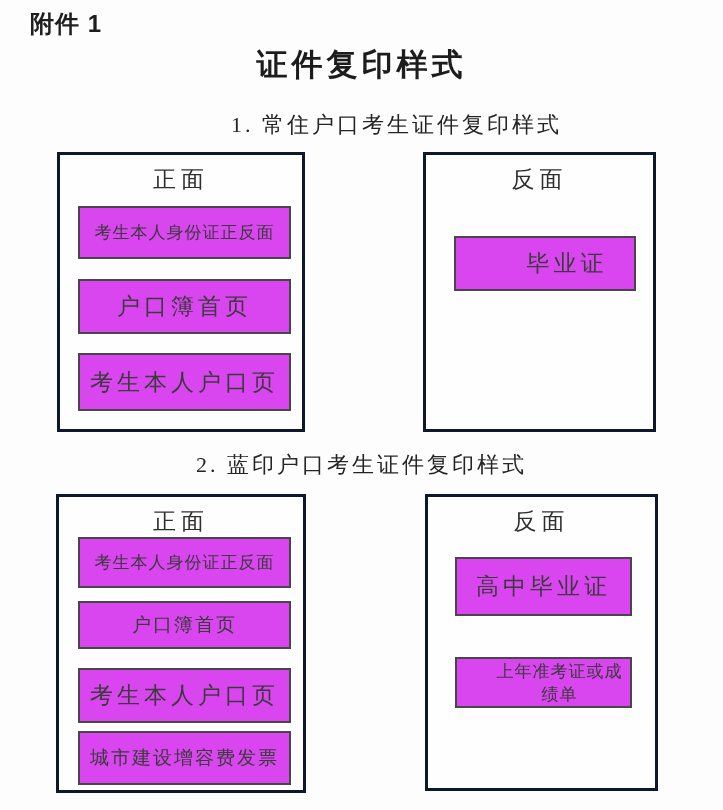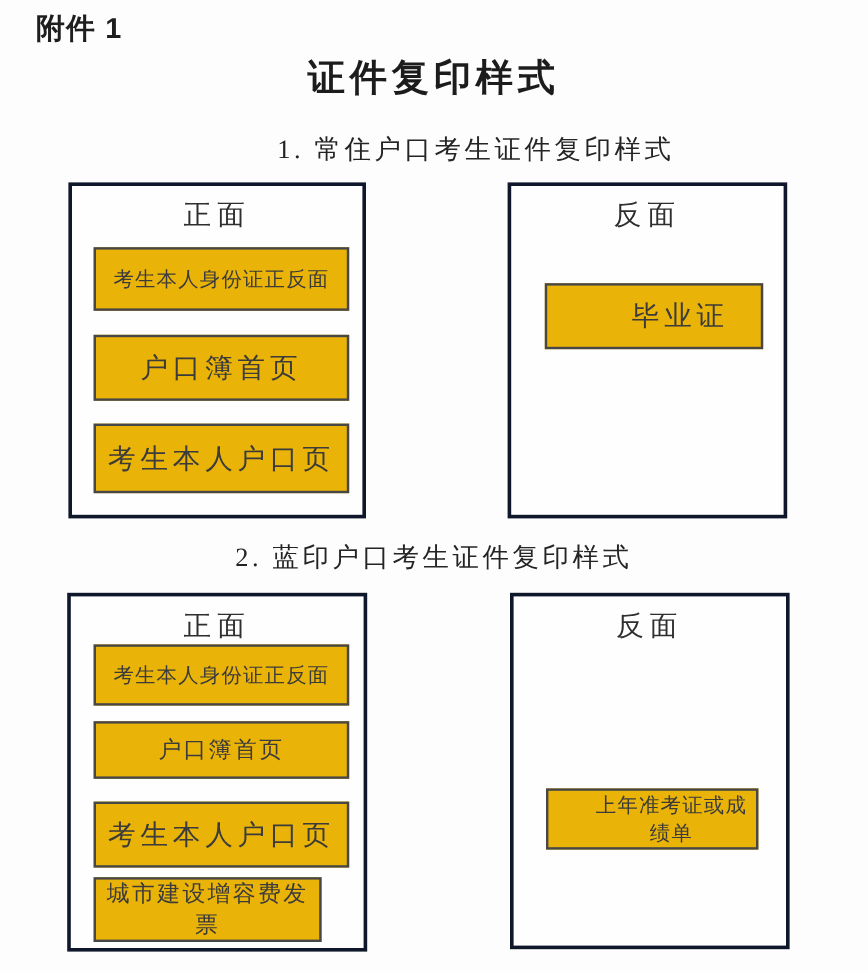--- a/index.html
+++ b/index.html
@@ -73,42 +73,42 @@
     font-size: 23px;
     letter-spacing: 5px;
     color: #2e2e2e;
   }
 
   
   .item-box {
     position: absolute;
     box-sizing: border-box;
     border: 2px solid #474747;
-    background: #eab308;
+    background: #d946ef;
     display: flex;
     align-items: center;
     justify-content: center;
     text-align: center;
     color: #3b3b3b;
   }
   .fs-sm { font-size: 17px; letter-spacing: 1px; }
   .fs-md { font-size: 19px; letter-spacing: 2px; }
   .fs-lg { font-size: 23px; letter-spacing: 4px; }
 
   
   #s1-f-i0 { left: 18px; top: 51px;  width: 213px; height: 53px; }
   #s1-f-i1 { left: 18px; top: 124px; width: 213px; height: 55px; }
   #s1-f-i2 { left: 18px; top: 198px; width: 213px; height: 58px; }
   
   #s1-b-i0 { left: 28px; top: 81px;  width: 182px; height: 55px; padding-left: 44px; }
   
   #s2-f-i0 { left: 19px; top: 40px;  width: 213px; height: 51px; }
   #s2-f-i1 { left: 19px; top: 104px; width: 213px; height: 48px; }
   #s2-f-i2 { left: 19px; top: 171px; width: 213px; height: 55px; }
-  #s2-f-i3 { left: 19px; top: 234px; width: 190px; height: 54px; }
+  #s2-f-i3 { left: 19px; top: 234px; width: 213px; height: 54px; }
   
   #s2-b-i0 { left: 27px; top: 60px;  width: 177px; height: 59px; }
   #s2-b-i1 { left: 27px; top: 160px; width: 177px; height: 51px; padding-left: 32px; }
 </style>
 </head>
 <body>
 
 <div class="abs attachment-label">附件 1</div>
 
 <div class="abs page-title">证件复印样式</div>
@@ -148,16 +148,19 @@
   <div id="s2-f-i2" class="item-box fs-lg">
     <span>考生本人户口页</span>
   </div>
   <div id="s2-f-i3" class="item-box fs-md">
     <span>城市建设增容费发票</span>
   </div>
 </div>
 
 <div id="s2-back" class="panel">
   <div class="panel-label">反面</div>
+  <div id="s2-b-i0" class="item-box fs-lg">
+    <span>高中毕业证</span>
+  </div>
   <div id="s2-b-i1" class="item-box fs-sm">
     <span>上年准考证或成绩单</span>
   </div>
 </div>
 
 </body></html>

